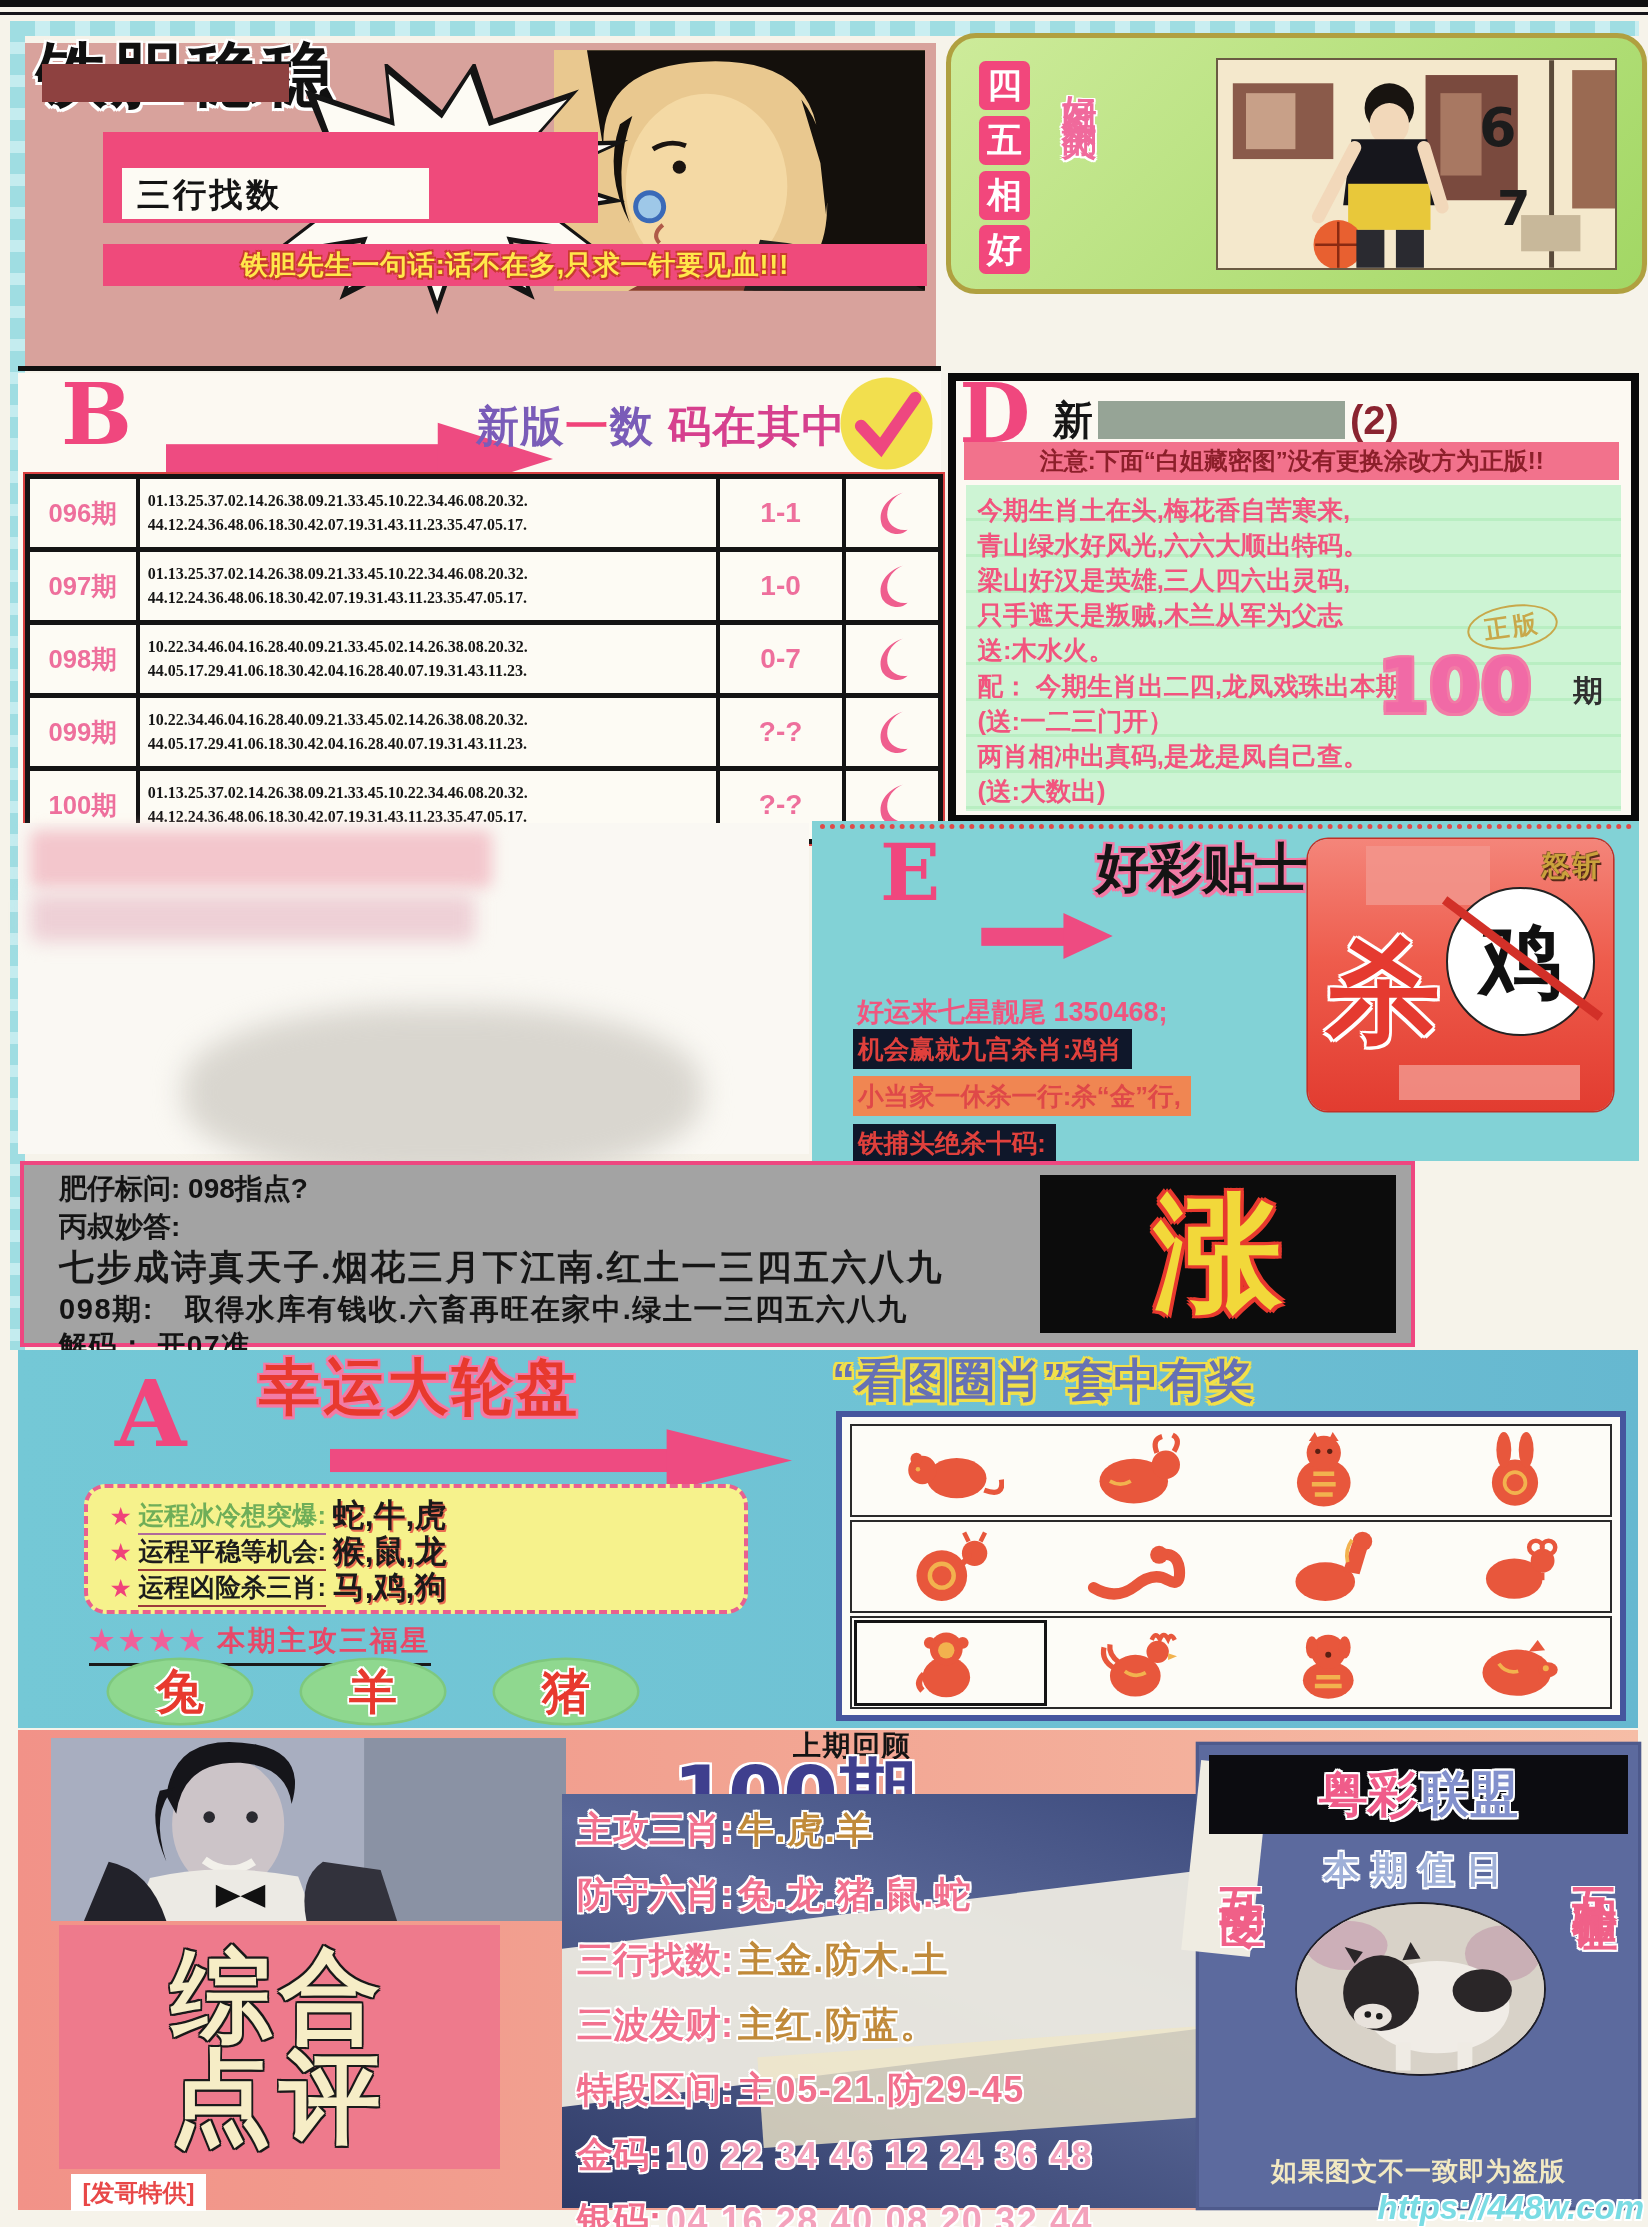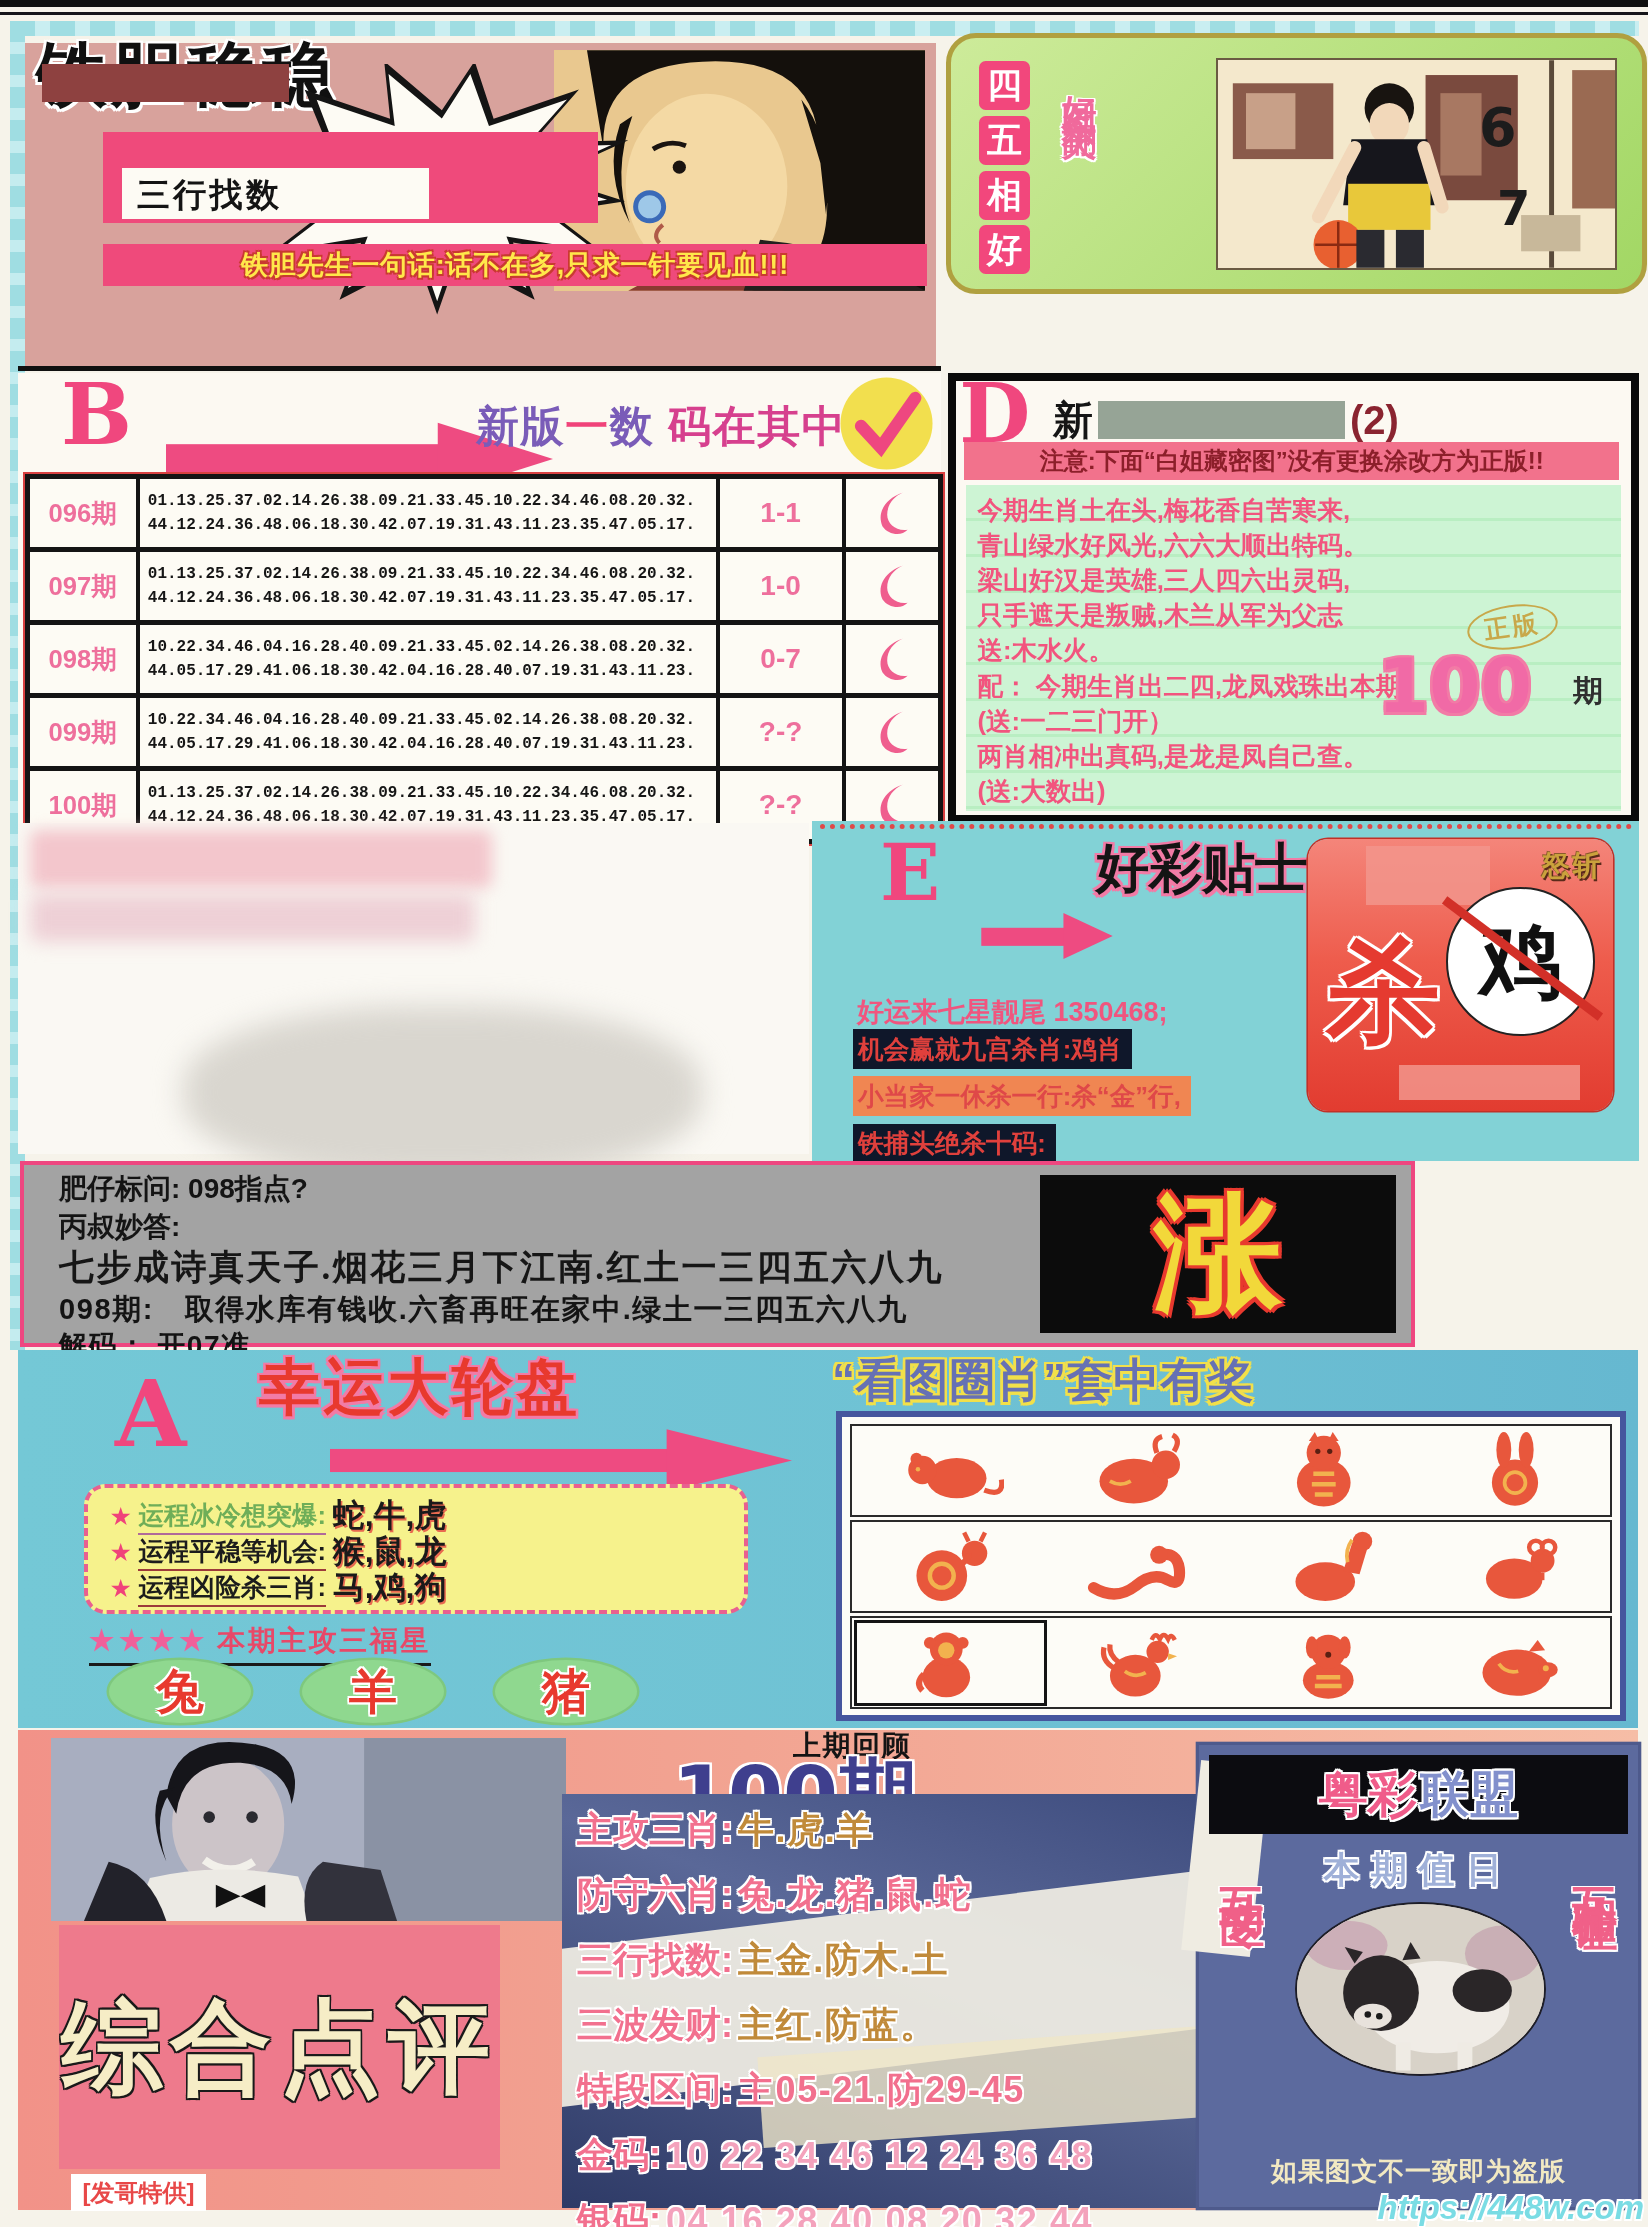--- a/index.html
+++ b/index.html
@@ -56,21 +56,21 @@
   .b-arrow{left:148px;top:48px;width:387px;height:76px;}
   .b-title{left:458px;top:25px;font-size:43px;font-weight:900;letter-spacing:1.6px;}
   .b-t1,.b-t3{color:#7a5cb8;} .b-t2{color:#f0437a;} .b-t4{color:#d6408e;}
   .check-disc{left:820px;top:1.6px;width:97px;height:97px;}
   .b-table{left:6.6px;top:101px;width:908px;border:5px solid #141414;outline:2.5px solid #d84040;background:#fdfbf4;}
   .b-row{display:flex;align-items:stretch;border-bottom:5px solid #141414;height:68px;}
   .b-row:last-child{border-bottom:none;}
   .b-issue{width:106px;display:flex;align-items:center;justify-content:center;font-size:25.6px;font-weight:bold;
            color:#ee6f9c;border-right:4.1px solid #141414;}
   .b-nums{flex:1;display:flex;flex-direction:column;justify-content:center;padding-left:8.2px;border-right:4.1px solid #141414;
-          font-family:Liberation Mono, monospace;font-size:16px;font-weight:bold;color:#161616;line-height:1.5;letter-spacing:0;}
+          font-family:Liberation Serif, serif;font-size:16px;font-weight:bold;color:#161616;line-height:1.5;letter-spacing:0;}
   .b-res{width:122px;display:flex;align-items:center;justify-content:center;font-size:28px;font-weight:bold;
          color:#ee6f9c;border-right:4.1px solid #141414;}
   .b-chk{width:92px;display:flex;align-items:center;justify-content:center;}
   .swoosh-icon{width:48px;height:48px;}
 
   
   .d-section{left:948px;top:373px;width:691px;height:450px;background:#fcf9f2;border:8.2px solid #0a0a0a;box-sizing:border-box;}
   .d-letter{left:3.3px;top:-16.5px;font-size:82px;}
   .d-title{left:97px;top:11.5px;display:flex;align-items:center;gap:5px;font-size:40px;font-weight:900;color:#151515;}
   .d-censor{width:247px;height:38px;background:#96a496;}
@@ -155,21 +155,21 @@
   .z-cell.circled{border:3.3px solid #141414;margin:1.6px;}
 
   
   .bottom-section{left:18px;top:1730px;width:1620px;height:480px;background:linear-gradient(90deg,#f29288 0%,#f2a492 45%,#f6bda6 100%);}
   .photo-box{left:33px;top:8.2px;width:515px;height:183px;background:linear-gradient(160deg,#9aa2b4 0%,#b8bcc8 60%,#8a92a4 100%);overflow:hidden;}
   .review-caption{left:775px;top:-3.3px;font-size:28px;font-weight:900;color:#141414;letter-spacing:1.6px;}
   .review-issue{left:655px;top:13px;font-size:79px;font-weight:900;color:#3f3f8e;font-family:"DejaVu Sans",sans-serif;}
   .big-circle{position:absolute;width:147px;height:142px;background:radial-gradient(circle,#b2e6c6 0%,#9adbb4 70%,#f0a0b4 100%);
               border-radius:50%;display:flex;align-items:center;justify-content:center;}
   .big-circle span{font-size:99px;font-weight:900;color:#f06a9a;}
-  .zp-block{left:41px;top:195px;width:441px;height:244px;background:#ee7a8c;display:flex;flex-direction:row;
+  .zp-block{left:41px;top:195px;width:441px;height:244px;background:#ee7a8c;display:flex;flex-direction:column;
             align-items:center;justify-content:center;line-height:1.0;}
   .zp-block div{font-size:101px;font-weight:900;color:#f6edc6;letter-spacing:8.2px;}
   .credit{left:53px;top:444px;background:#fff;color:#e84848;font-size:24px;font-weight:900;padding:2.5px 11.5px;}
   .mid-collage{left:544px;top:64px;width:651px;height:414px;background:linear-gradient(200deg,#3e4c7e 0%,#5a6898 40%,#2e3a66 100%);overflow:hidden;}
   .mid-band{left:-25px;top:115px;width:709px;height:157px;background:#f2efe4;opacity:.92;transform:rotate(-7deg);}
   .mid-band2{left:198px;top:247px;width:462px;height:91px;background:#efe6c8;opacity:.8;transform:rotate(-4deg);}
   .tips-list{left:559px;top:76px;display:flex;flex-direction:column;gap:16px;}
   .tip-line{height:49px;display:flex;align-items:center;white-space:nowrap;}
   .tip-label{font-size:36px;font-weight:900;color:#f2708e;}
   .tip-value{font-size:36px;font-weight:900;margin-left:5px;letter-spacing:1.6px;}

